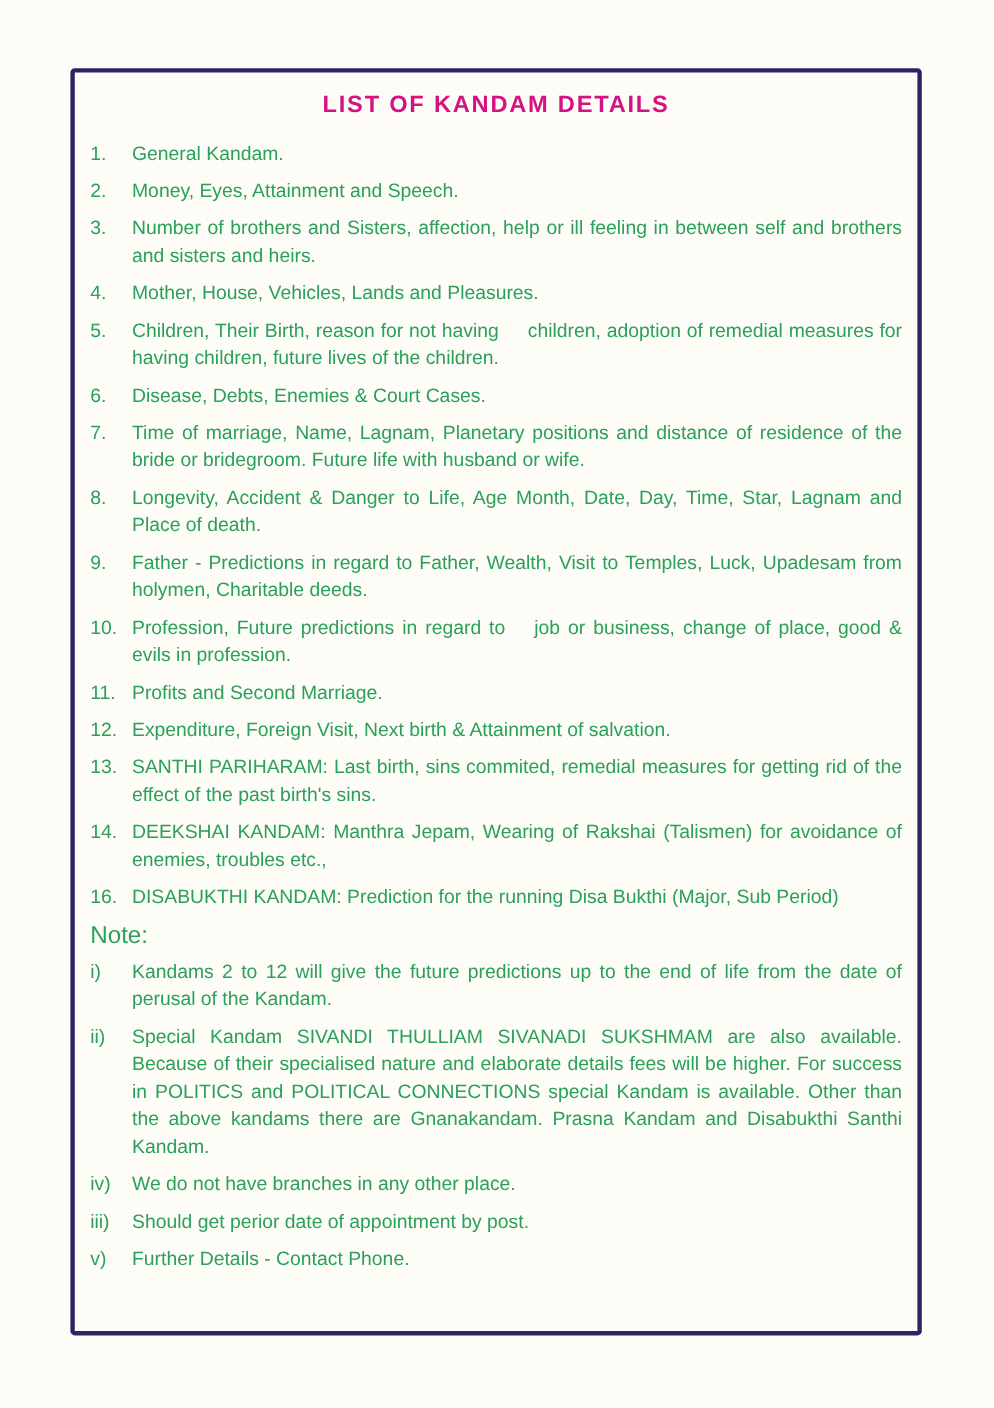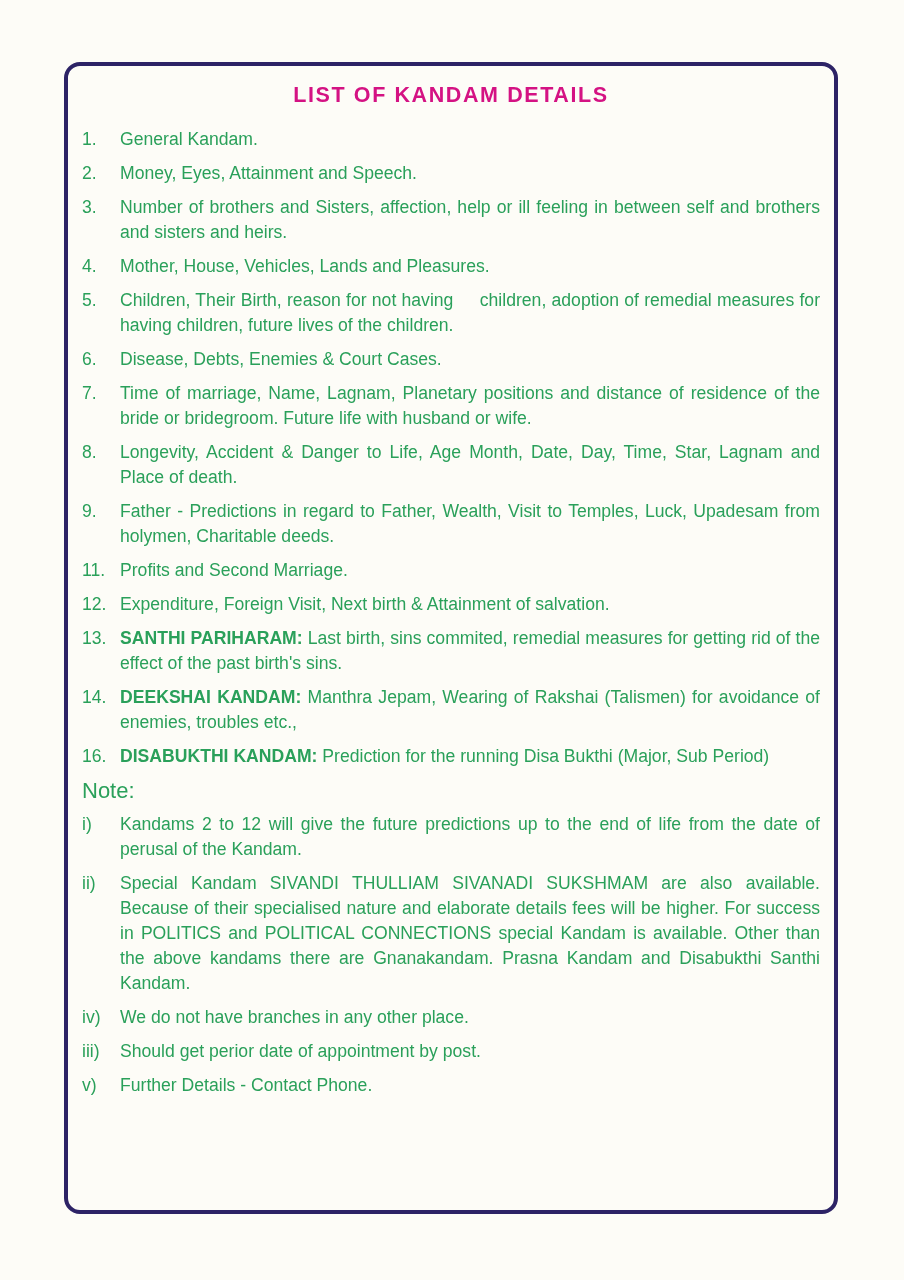--- a/index.html
+++ b/index.html
@@ -20,21 +20,21 @@
     width:904px;
     height:1280px;
     background:var(--paper);
     overflow:hidden;
   }
   .frame{
     position:absolute;
     left:64px; top:62px;
     width:774px; height:1152px;
     border:4px solid var(--border-color);
-    border-radius:16px;
+    border-radius:4px;
     background:var(--paper);
     padding:15px 14px 8px 14px;
   }
   .title{
     text-align:center;
     color:var(--title-color);
     font-size:21.5px;
     font-weight:bold;
     letter-spacing:1.6px;
     margin-top:2px;
@@ -50,21 +50,21 @@
   }
   .num{
     flex:0 0 38px;
     white-space:nowrap;
   }
   .text{
     flex:1;
     text-align:justify;
     text-align-last:left;
   }
-  .lead{ font-weight:bold; }
+  .lead{ font-weight:normal; }
   .note-label{
     color:var(--body-color);
     font-size:22px;
     line-height:25px;
     margin-bottom:9px;
   }
 </style>
 </head>
 <body>
 
@@ -111,20 +111,24 @@
   <div class="item">
     <span class="num">8.</span>
     <p class="text"><span class="body-text">Longevity, Accident &amp; Danger to Life, Age Month, Date, Day, Time, Star, Lagnam and Place of death.</span></p>
   </div>
 
   <div class="item">
     <span class="num">9.</span>
     <p class="text"><span class="body-text">Father - Predictions in regard to Father, Wealth, Visit to Temples, Luck, Upadesam from holymen, Charitable deeds.</span></p>
   </div>
 
+  <div class="item">
+    <span class="num">10.</span>
+    <p class="text"><span class="body-text">Profession, Future predictions in regard to  job or business, change of place, good &amp; evils in profession.</span></p>
+  </div>
 
   <div class="item">
     <span class="num">11.</span>
     <p class="text"><span class="body-text">Profits and Second Marriage.</span></p>
   </div>
 
   <div class="item">
     <span class="num">12.</span>
     <p class="text"><span class="body-text">Expenditure, Foreign Visit, Next birth &amp; Attainment of salvation.</span></p>
   </div>

